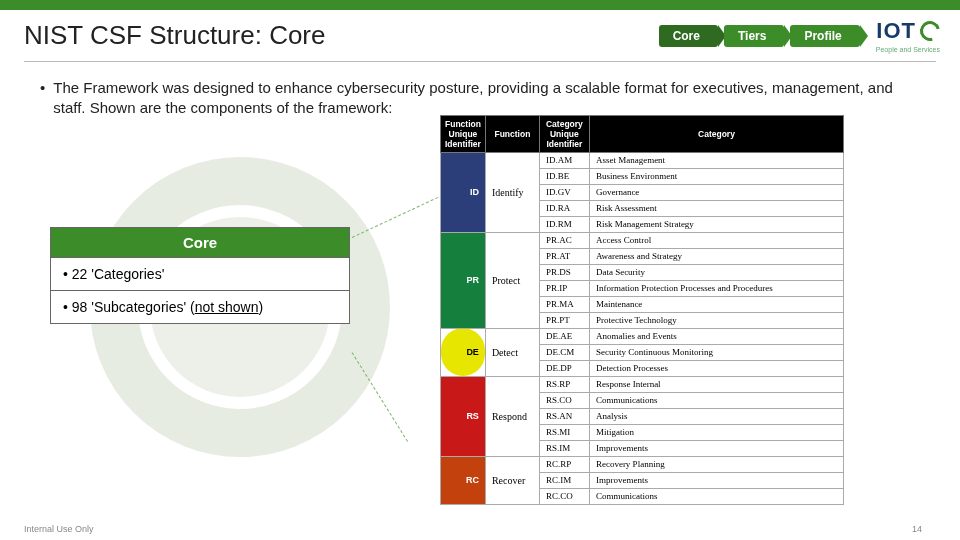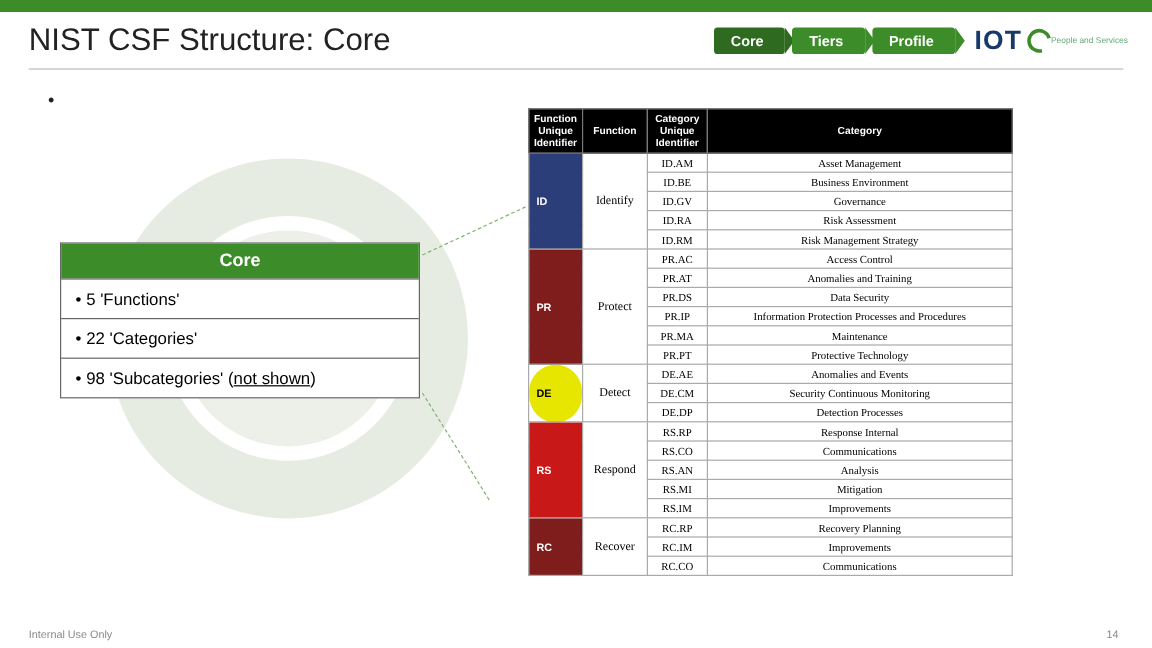--- a/index.html
+++ b/index.html
@@ -32,21 +32,21 @@
   .pill.active { background: #2e6b20; }
   .pill::after {
     content: "";
     position: absolute; right: -8px; top: 0;
     border-left: 8px solid #3d8c2a;
     border-top: 11px solid transparent;
     border-bottom: 11px solid transparent;
   }
   .pill.active::after { border-left-color: #2e6b20; }
 
-  .logo-block { display:flex; flex-direction:row; align-items:center; margin-left:6px;}
+  .logo-block { display:flex; flex-direction:column; align-items:flex-end; margin-left:6px;}
   .logo { font-size: 22px; font-weight: 800; color:#173a6b; letter-spacing:1px; display:flex; align-items:center; gap:4px;}
   .logo-swirl { width:20px; height:20px; border:3px solid #3d8c2a; border-radius:50%; border-right-color:transparent; transform:rotate(30deg);}
   .tagline { font-size:7px; color:#6a7; margin-top:2px;}
 
   .divider { height:1px; background:#bbb; margin: 4px 24px 0 24px; }
 
   .body-text {
     padding: 16px 40px 8px 40px;
     font-size: 15px; color:#222; line-height:1.35;
     display:flex; gap:8px;
@@ -89,33 +89,33 @@
   
   .fw {
     position:absolute; left:440px; top:-12px;
     width:404px; border-collapse:collapse; font-size:9px;
     background:#fff;
   }
   .fw th {
     background:#000; color:#fff; font-weight:600;
     border:1px solid #777; padding:3px 4px; font-size:8.5px;
   }
-  .fw td { border:1px solid #aaa; padding:2.5px 6px;text-align:center; }
-  .fw .fn-cell { width:36px; text-align:left; font-weight:700; color:#fff;}
+  .fw td { border:1px solid #aaa; padding:2.5px 6px; }
+  .fw .fn-cell { width:36px; text-align:right; font-weight:700; color:#fff;}
   .fw .fn-label { width:54px; font-family: "Times New Roman", serif; font-size:10px;margin-top:34px;}
   .fw .cat-id { width:50px; font-family:"Times New Roman",serif;}
   .fw .cat-name { font-family:"Times New Roman",serif;}
   .c-id { background:#2b3e7a;}
-  .c-pr { background:#7f1d1d;margin-left:12px;}
+  .c-pr { background:#15803d;margin-left:12px;}
   .c-de { background:#e6e600; color:#000 !important;border-radius:22px;}
   .c-rs { background:#c81818;}
-  .c-rc { background:#7f1d1d;}
+  .c-rc { background:#c2410c;}
 
   .footer {
-    position:absolute; bottom:6px; left:24px; right:28px;
+    position:absolute; bottom:6px; left:24px; right:38px;
     display:flex; justify-content:space-between;
     font-size:9px; color:#888;
   }
 </style>
 </head>
 <body>
 
 <div class="top-accent"></div>
 
 <div class="header">
@@ -133,30 +133,30 @@
       </div>
       <div class="tagline">People and Services</div>
     </div>
   </div>
 </div>
 
 <div class="divider"></div>
 
 <div class="body-text">
   <span class="bullet-dot">•</span>
+  <span>The Framework was designed to enhance cybersecurity posture, providing a scalable format for executives, management, and staff. Shown are the components of the framework:</span>
 </div>
 
 <div class="content">
   <div class="bg-circle"></div>
   <div class="bg-circle-inner"></div>
 
   <div class="core-card">
     <div class="core-card-header">Core</div>
     <ul id="core-list">
-        <li>5 'Functions'</li>
         <li>22 'Categories'</li>
         <li>98 'Subcategories' (<span class="ns">not shown</span>)</li>
       </ul>
   </div>
 
   <div class="dash d1"></div>
   <div class="dash d2"></div>
 
   <table class="fw">
     <thead>
@@ -191,21 +191,21 @@
           <td class="cat-name">Risk Management Strategy</td>
         </tr>
         <tr>
           <td class="fn-cell c-pr" rowspan="6">PR</td>
           <td class="fn-label" rowspan="6">Protect</td>
           <td class="cat-id">PR.AC</td>
           <td class="cat-name">Access Control</td>
         </tr>
         <tr>
           <td class="cat-id">PR.AT</td>
-          <td class="cat-name">Anomalies and Training</td>
+          <td class="cat-name">Awareness and Strategy</td>
         </tr>
         <tr>
           <td class="cat-id">PR.DS</td>
           <td class="cat-name">Data Security</td>
         </tr>
         <tr>
           <td class="cat-id">PR.IP</td>
           <td class="cat-name">Information Protection Processes and Procedures</td>
         </tr>
         <tr>

